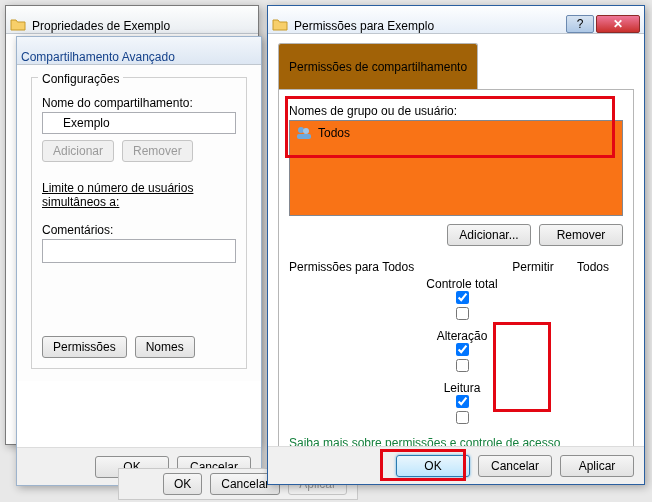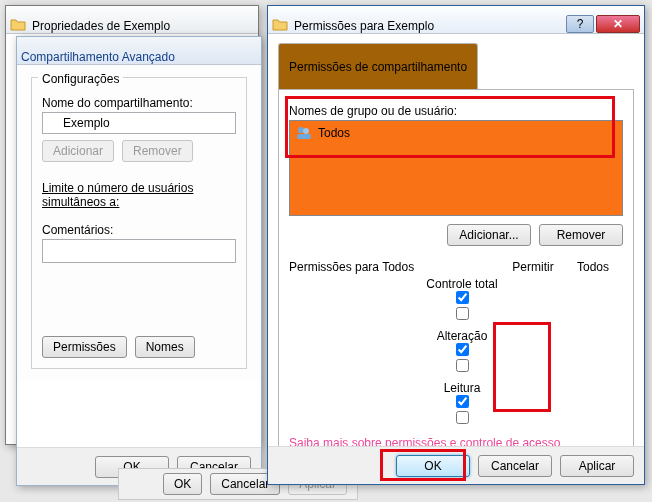--- a/index.html
+++ b/index.html
@@ -52,21 +52,21 @@
   .users-icon svg { display:block; }
 
   .perm-header { display:flex; margin-top:14px; align-items:flex-end; }
   .perm-header .hlabel { width:60px; text-align:center; }
   .perm-header .spacer { flex:1; }
   .perm-row { display:flex; align-items:center; padding:3px 0 3px 12px;flex-direction:column; }
   .perm-row .plabel { flex:1; }
   .perm-row .pcell { width:60px; text-align:center; }
   .perm-row input[type=checkbox]{ margin:0 auto; }
 
-  .link { color:#ec4899; text-decoration:underline; cursor:pointer; display:inline-block; margin-top:6px; }
+  .link { color:#15803d; text-decoration:underline; cursor:pointer; display:inline-block; margin-top:6px; }
 
   .red-box { position:absolute; border:3px solid #e30613; pointer-events:none; }
 
   #win3 .bottom-bar { background:#f0f0f0; }
 
   .highlight-btn { border:1px solid #2a7ab0; background:linear-gradient(#eaf6fd,#bee6fd); box-shadow:0 0 3px #5caee3; }
 
   
   #osbar { position:absolute; left:118px; top:468px; width:240px; height:32px; background:#f0f0f0; border:1px solid #c9c9c9; display:flex; justify-content:flex-end; align-items:center; gap:8px; padding:0 10px; }
 </style>

